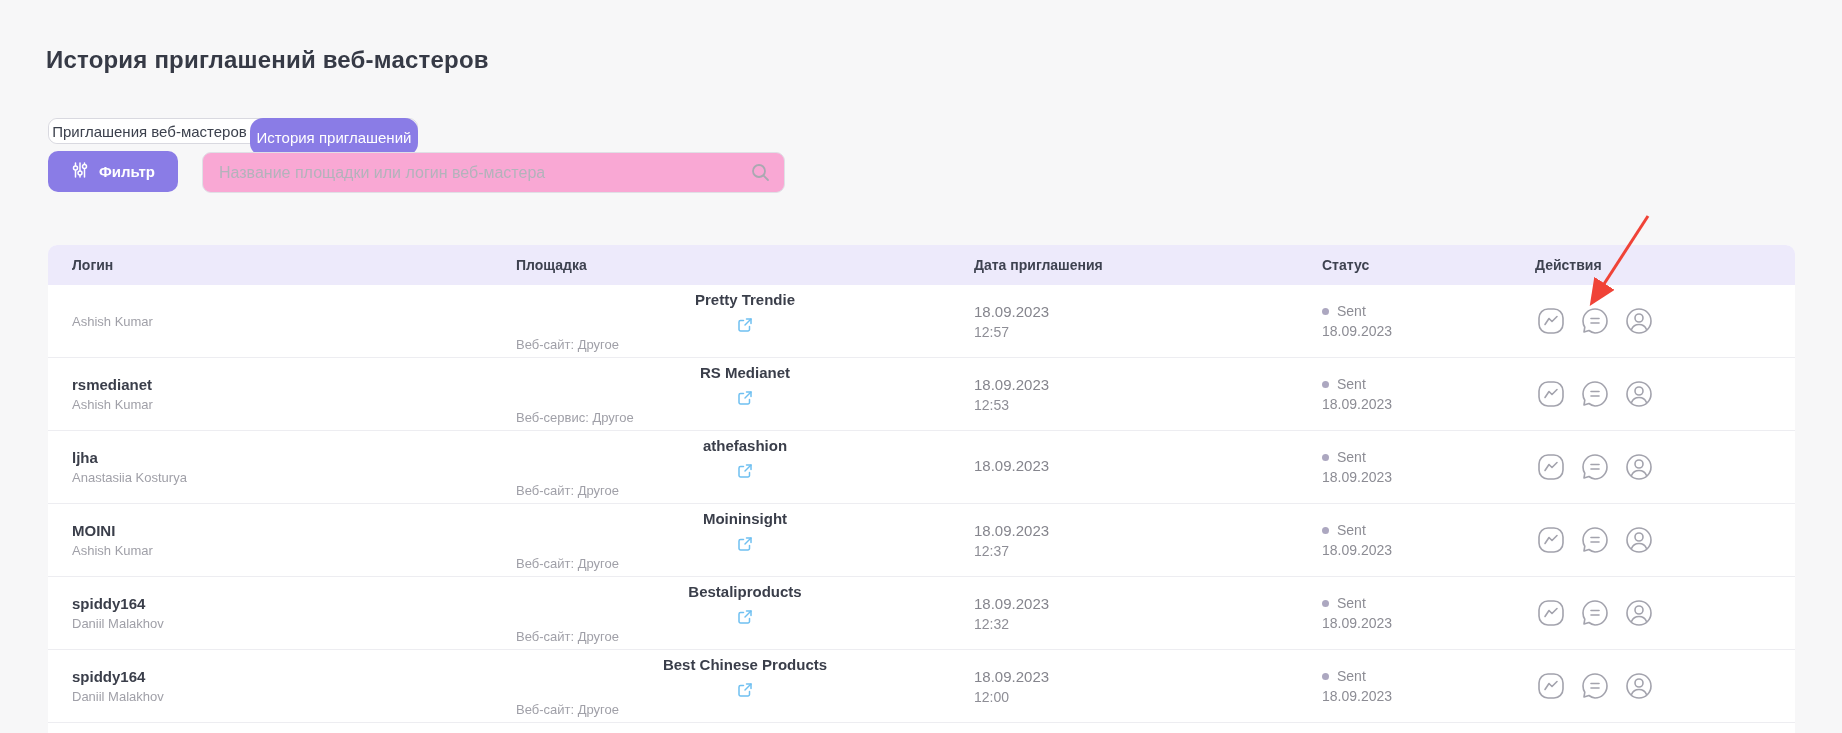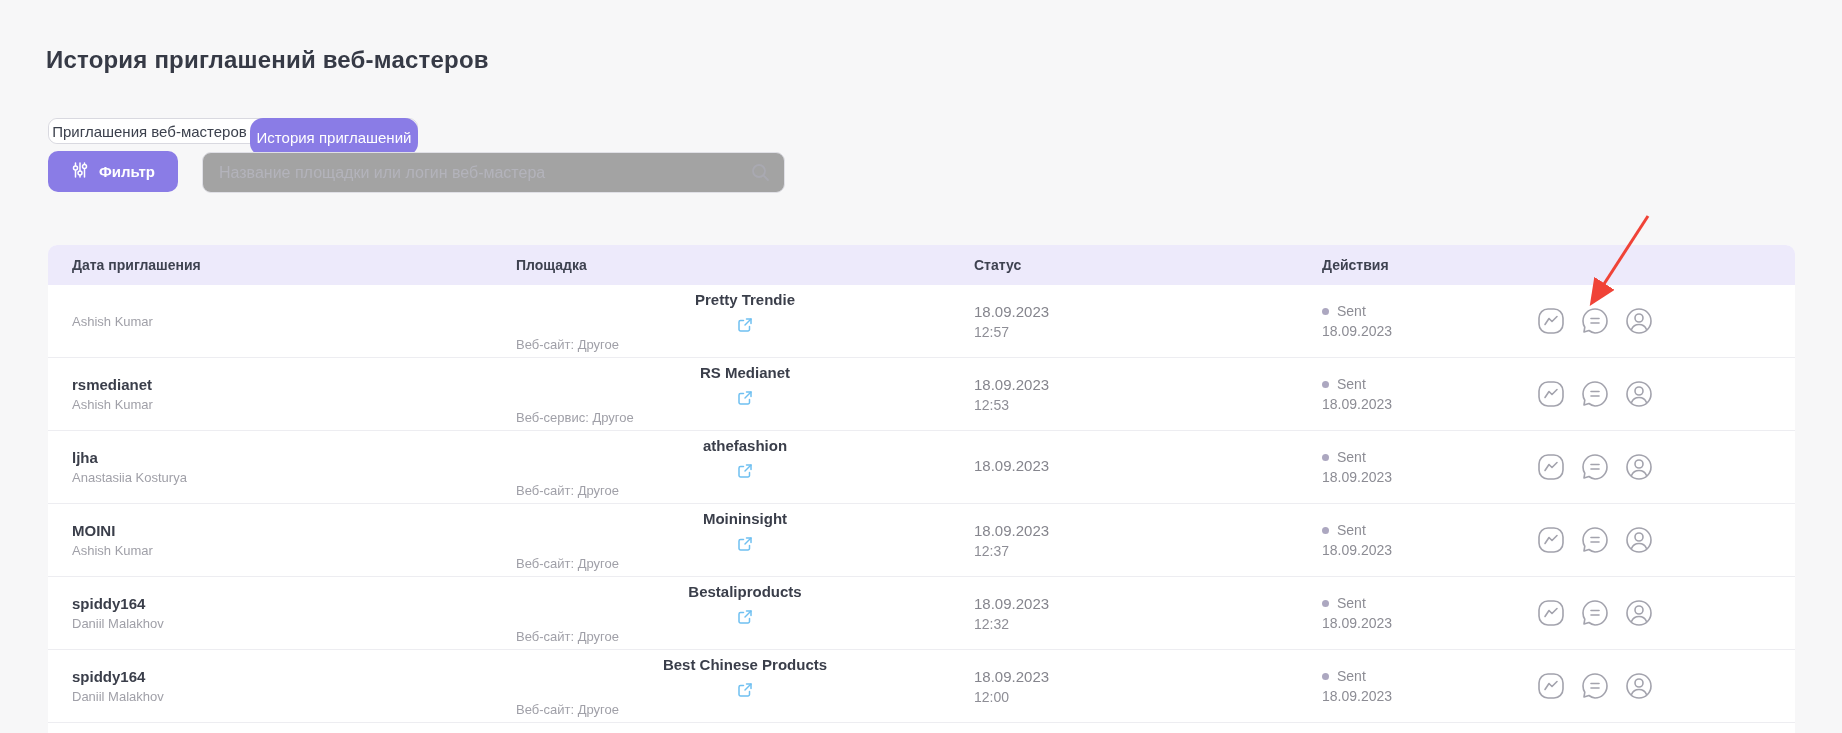--- a/index.html
+++ b/index.html
@@ -45,21 +45,21 @@
   .filter-btn{
     position:absolute;left:48px;top:151px;width:130px;height:41px;
     background:var(--purple);border:none;border-radius:10px;
     color:#fff;font-size:15px;font-weight:700;
     display:flex;align-items:center;justify-content:center;gap:10px;cursor:pointer;
     font-family:inherit;
   }
   .search-wrap{position:absolute;left:202px;top:152px;width:583px;height:41px;}
   .search-input{
     width:100%;height:100%;border:1px solid var(--border);border-radius:9px;
-    background:#a3a3a3;padding:0 44px 0 16px;font-size:16px;color:var(--dark);
+    background:#f9a8d4;padding:0 44px 0 16px;font-size:16px;color:var(--dark);
     font-family:inherit;outline:none;
   }
   .search-input::placeholder{color:#b3b3bb;}
   .search-icon{position:absolute;right:14px;top:10px;width:21px;height:21px;}
   
   .table{
     position:absolute;left:48px;top:245px;width:1747px;height:488px;
     background:#fff;border-radius:9px 9px 0 0;overflow:hidden;
   }
   .tr,.thead{
@@ -118,22 +118,23 @@
   <span class="search-icon">
     <svg width="21" height="21" viewBox="0 0 21 21" fill="none" stroke="#a9a9b1" stroke-width="1.8" stroke-linecap="round">
       <circle cx="9" cy="9" r="6"></circle>
         <line x1="13.6" y1="13.6" x2="18" y2="18"></line>
     </svg>
   </span>
 </div>
 
 <div class="table">
   <div class="thead">
+    <div class="th">Логин</div>
+    <div class="th">Площадка</div>
     <div class="th">Дата приглашения</div>
-    <div class="th">Площадка</div>
     <div class="th">Статус</div>
     <div class="th">Действия</div>
   </div>
   <div>
   <div class="tr">
     <div class="td">
       <div class="subname">Ashish Kumar</div>
     </div>
     <div class="td">
       <div class="site-line">

